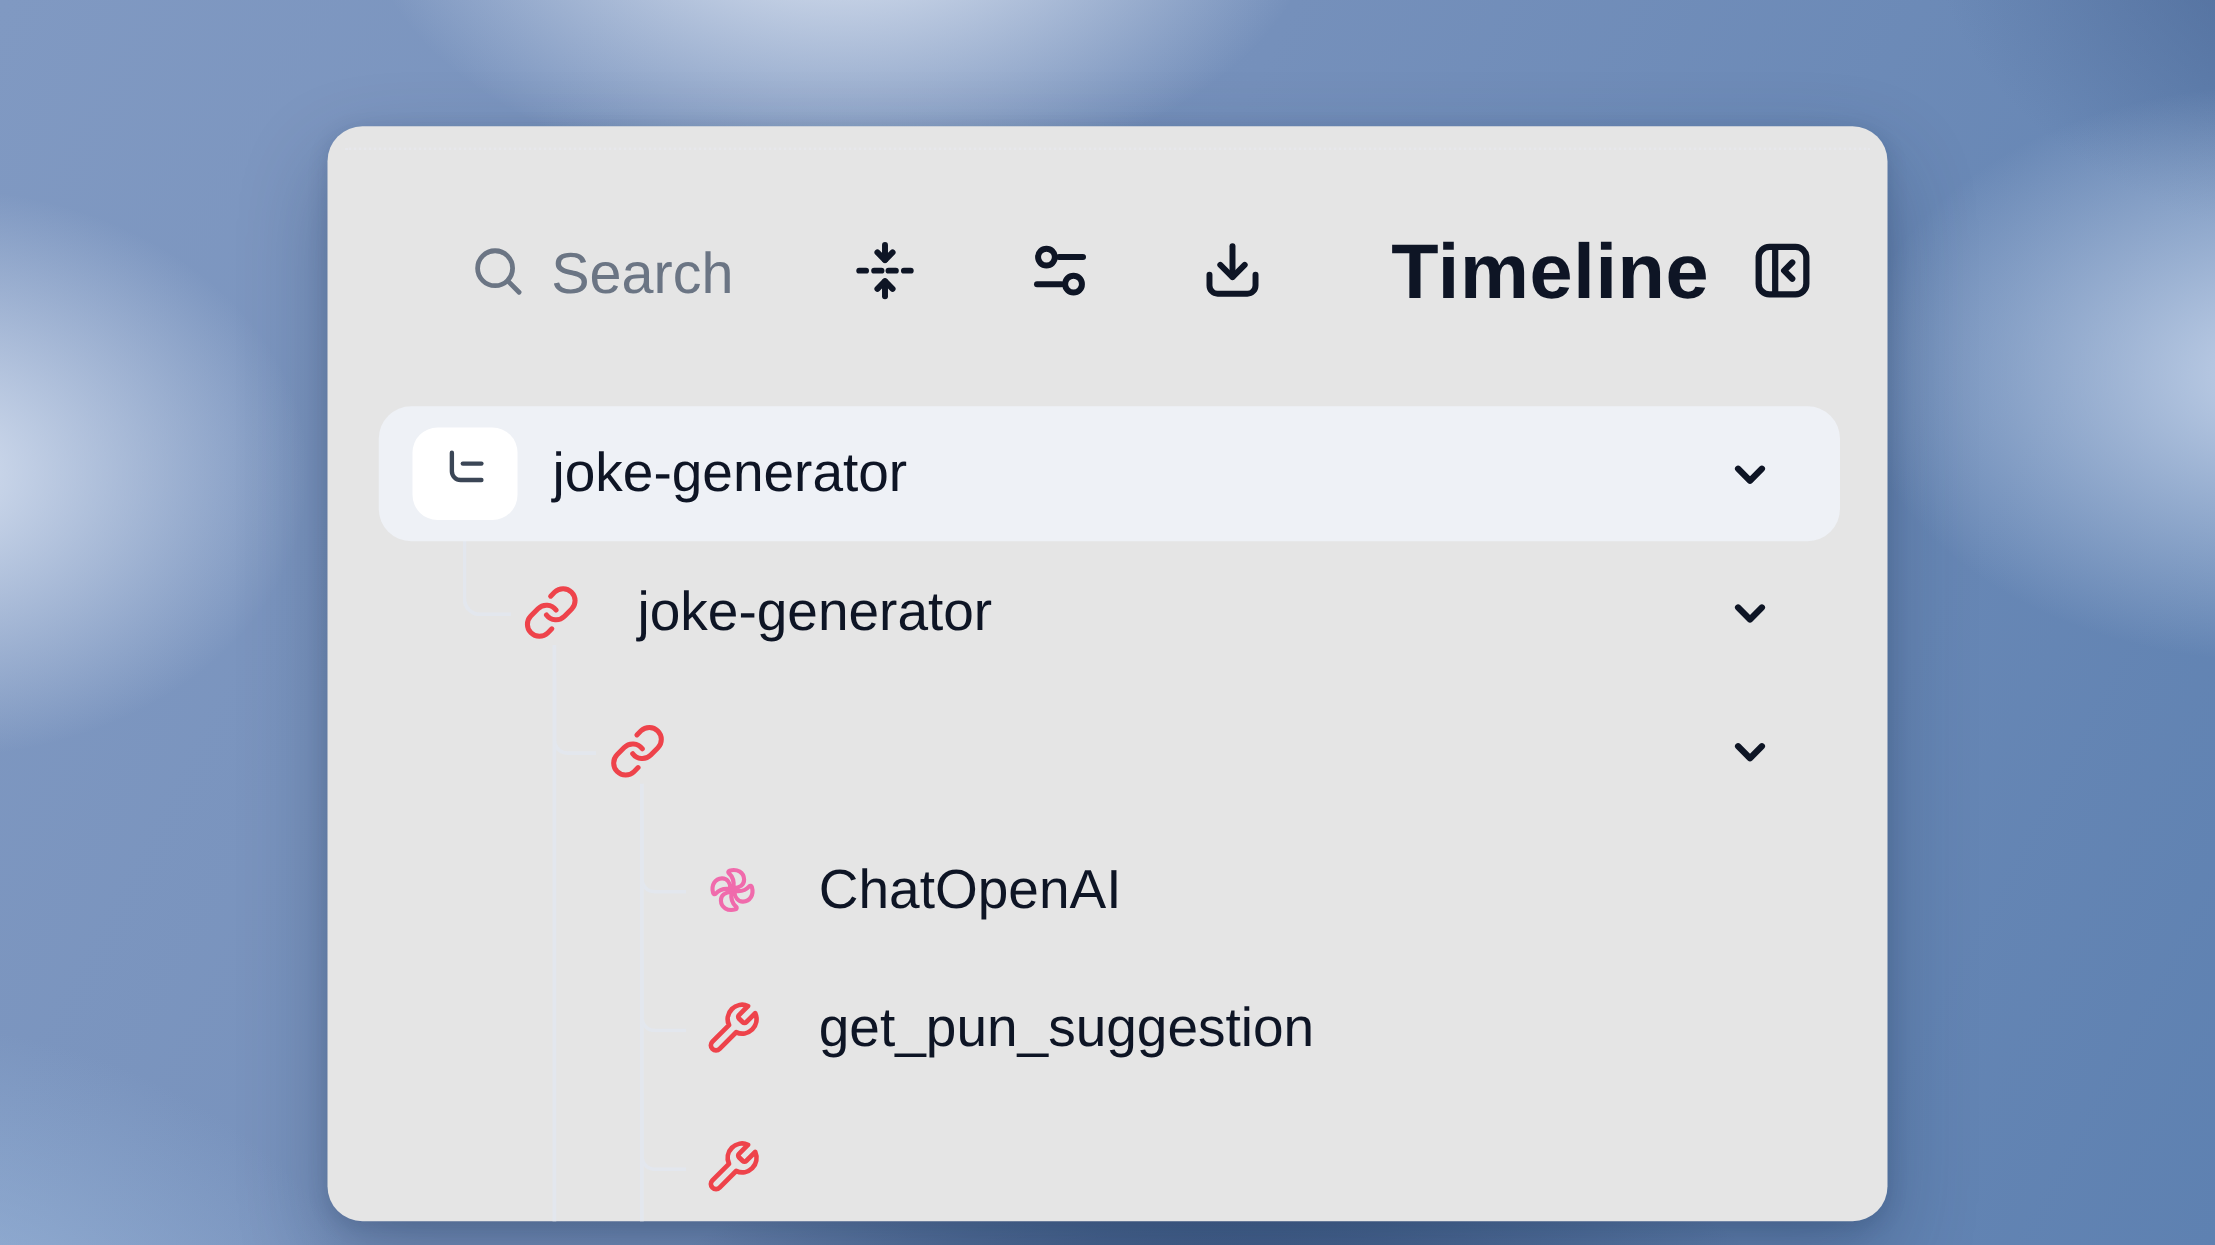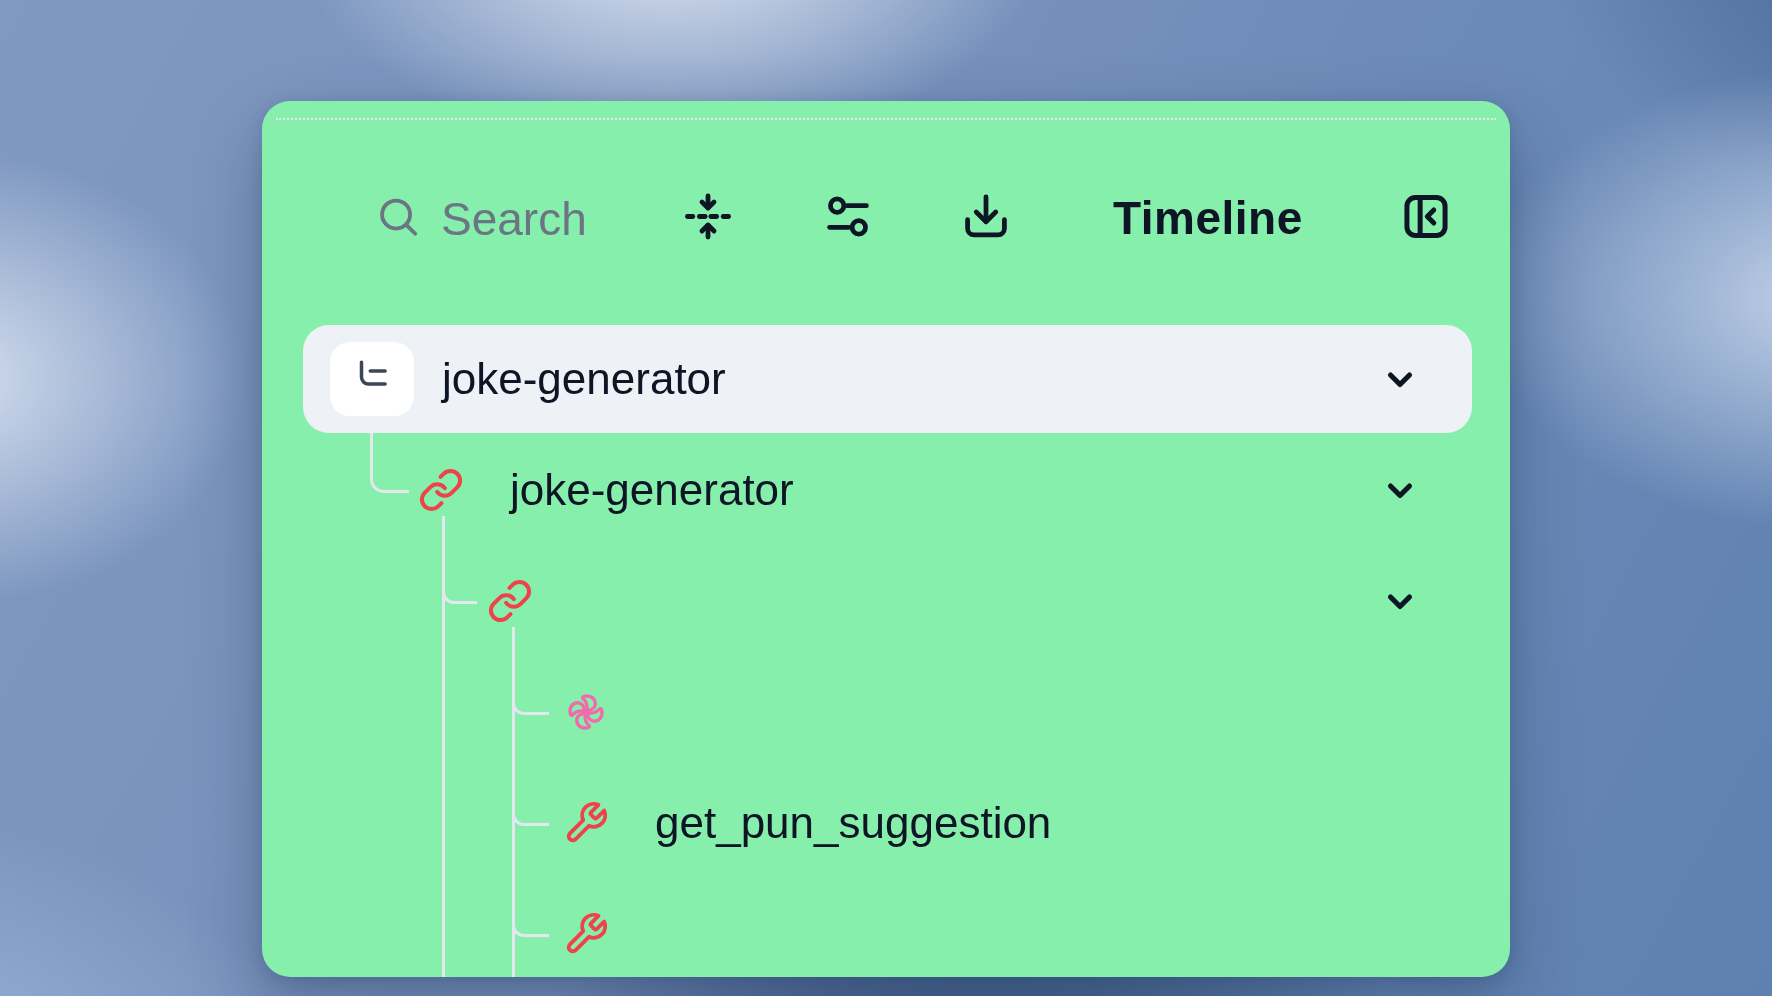--- a/index.html
+++ b/index.html
@@ -14,36 +14,36 @@
       radial-gradient(500px 380px at -3% 38%, #d6e0f0 0%, rgba(214,224,240,0) 60%),
       radial-gradient(700px 420px at 38% -8%, #e7edf7 0%, rgba(231,237,247,0) 55%),
       radial-gradient(620px 420px at 103% 30%, #c3d2e9 0%, rgba(195,210,233,0) 55%),
       radial-gradient(800px 500px at 112% -6%, #44608e 0%, rgba(68,96,142,0) 55%),
       radial-gradient(900px 420px at 55% 112%, #1f3c66 0%, rgba(31,60,102,0) 55%),
       radial-gradient(700px 500px at -6% 112%, #9db9dc 0%, rgba(157,185,220,0) 60%),
       linear-gradient(118deg, #8099c2 0%, #7590bb 45%, #5e81b1 100%);
   }
   .card{
     position:absolute;left:262px;top:101px;width:1248px;height:876px;
-    background:#86efac;border-radius:28px;
+    background:#e5e5e5;border-radius:28px;
     box-shadow:0 30px 70px rgba(15,35,70,.30), 0 4px 16px rgba(15,35,70,.15);
   }
   .top-dash{
     position:absolute;left:14px;right:14px;top:17px;height:0;
     border-top:2px dotted #e7e8ec;
   }
   .tb-btn{
     position:absolute;display:flex;align-items:center;gap:20px;
     background:none;border:none;padding:0;cursor:pointer;
     transform:translateY(-50%);top:117px;
   }
   .tb-label{font-size:46px;color:#6b7584;font-weight:400;line-height:1;}
   .tb-title{
     position:absolute;left:851px;top:117px;transform:translateY(-50%);
-    font-size:46px;font-weight:700;color:#0e1525;letter-spacing:.5px;line-height:1;
+    font-size:62px;font-weight:700;color:#0e1525;letter-spacing:.5px;line-height:1;
   }
   .node{position:absolute;display:flex;align-items:flex-end;cursor:pointer;}
   .node-label{
     font-size:44px;font-weight:500;color:#0e1525;line-height:1;white-space:nowrap;
   }
   .row1-bg{
     position:absolute;left:41px;top:224px;width:1169px;height:108px;
     background:#eef1f6;border-radius:26px;cursor:pointer;
   }
   .chip{
@@ -181,20 +181,23 @@
     <svg width="42" height="42" viewBox="0 0 24 24" fill="none" stroke="#f06bac" stroke-width="1.9" stroke-linecap="round" stroke-linejoin="round">
       <g>
         <path d="M12.4 11.2 C12.9 8.1 12.2 5.9 10.3 4.3 C9.9 3.9 10.05 3.3 10.6 3.15 C14.2 2.1 17.2 4 17.3 7.2 C17.35 9.5 15.4 11 12.4 11.2 Z"></path>
         <path d="M12.4 11.2 C12.9 8.1 12.2 5.9 10.3 4.3 C9.9 3.9 10.05 3.3 10.6 3.15 C14.2 2.1 17.2 4 17.3 7.2 C17.35 9.5 15.4 11 12.4 11.2 Z" transform="rotate(90 12 12)"></path>
         <path d="M12.4 11.2 C12.9 8.1 12.2 5.9 10.3 4.3 C9.9 3.9 10.05 3.3 10.6 3.15 C14.2 2.1 17.2 4 17.3 7.2 C17.35 9.5 15.4 11 12.4 11.2 Z" transform="rotate(180 12 12)"></path>
         <path d="M12.4 11.2 C12.9 8.1 12.2 5.9 10.3 4.3 C9.9 3.9 10.05 3.3 10.6 3.15 C14.2 2.1 17.2 4 17.3 7.2 C17.35 9.5 15.4 11 12.4 11.2 Z" transform="rotate(270 12 12)"></path>
         <circle cx="12" cy="12" r="0.7" fill="#f06bac" stroke="none"></circle>
       </g>
     </svg>
   </span>
+  <div class="node" style="left:393px;top:611px;transform:translateY(-50%)">
+    <span class="node-label">ChatOpenAI</span>
+  </div>
 
   <span class="icon-abs" style="left:324px;top:722px">
     <svg width="46" height="46" viewBox="0 0 24 24" fill="none" stroke="#ee434b" stroke-width="2" stroke-linecap="round" stroke-linejoin="round">
       <path d="M14.7 6.3a1 1 0 0 0 0 1.4l1.6 1.6a1 1 0 0 0 1.4 0l3.77-3.77a6 6 0 0 1-7.94 7.94l-6.91 6.91a2.12 2.12 0 0 1-3-3l6.91-6.91a6 6 0 0 1 7.94-7.94l-3.76 3.76z"></path>
     </svg>
   </span>
   <div class="node" style="left:393px;top:722px;transform:translateY(-50%)">
     <span class="node-label">get_pun_suggestion</span>
   </div>
 

